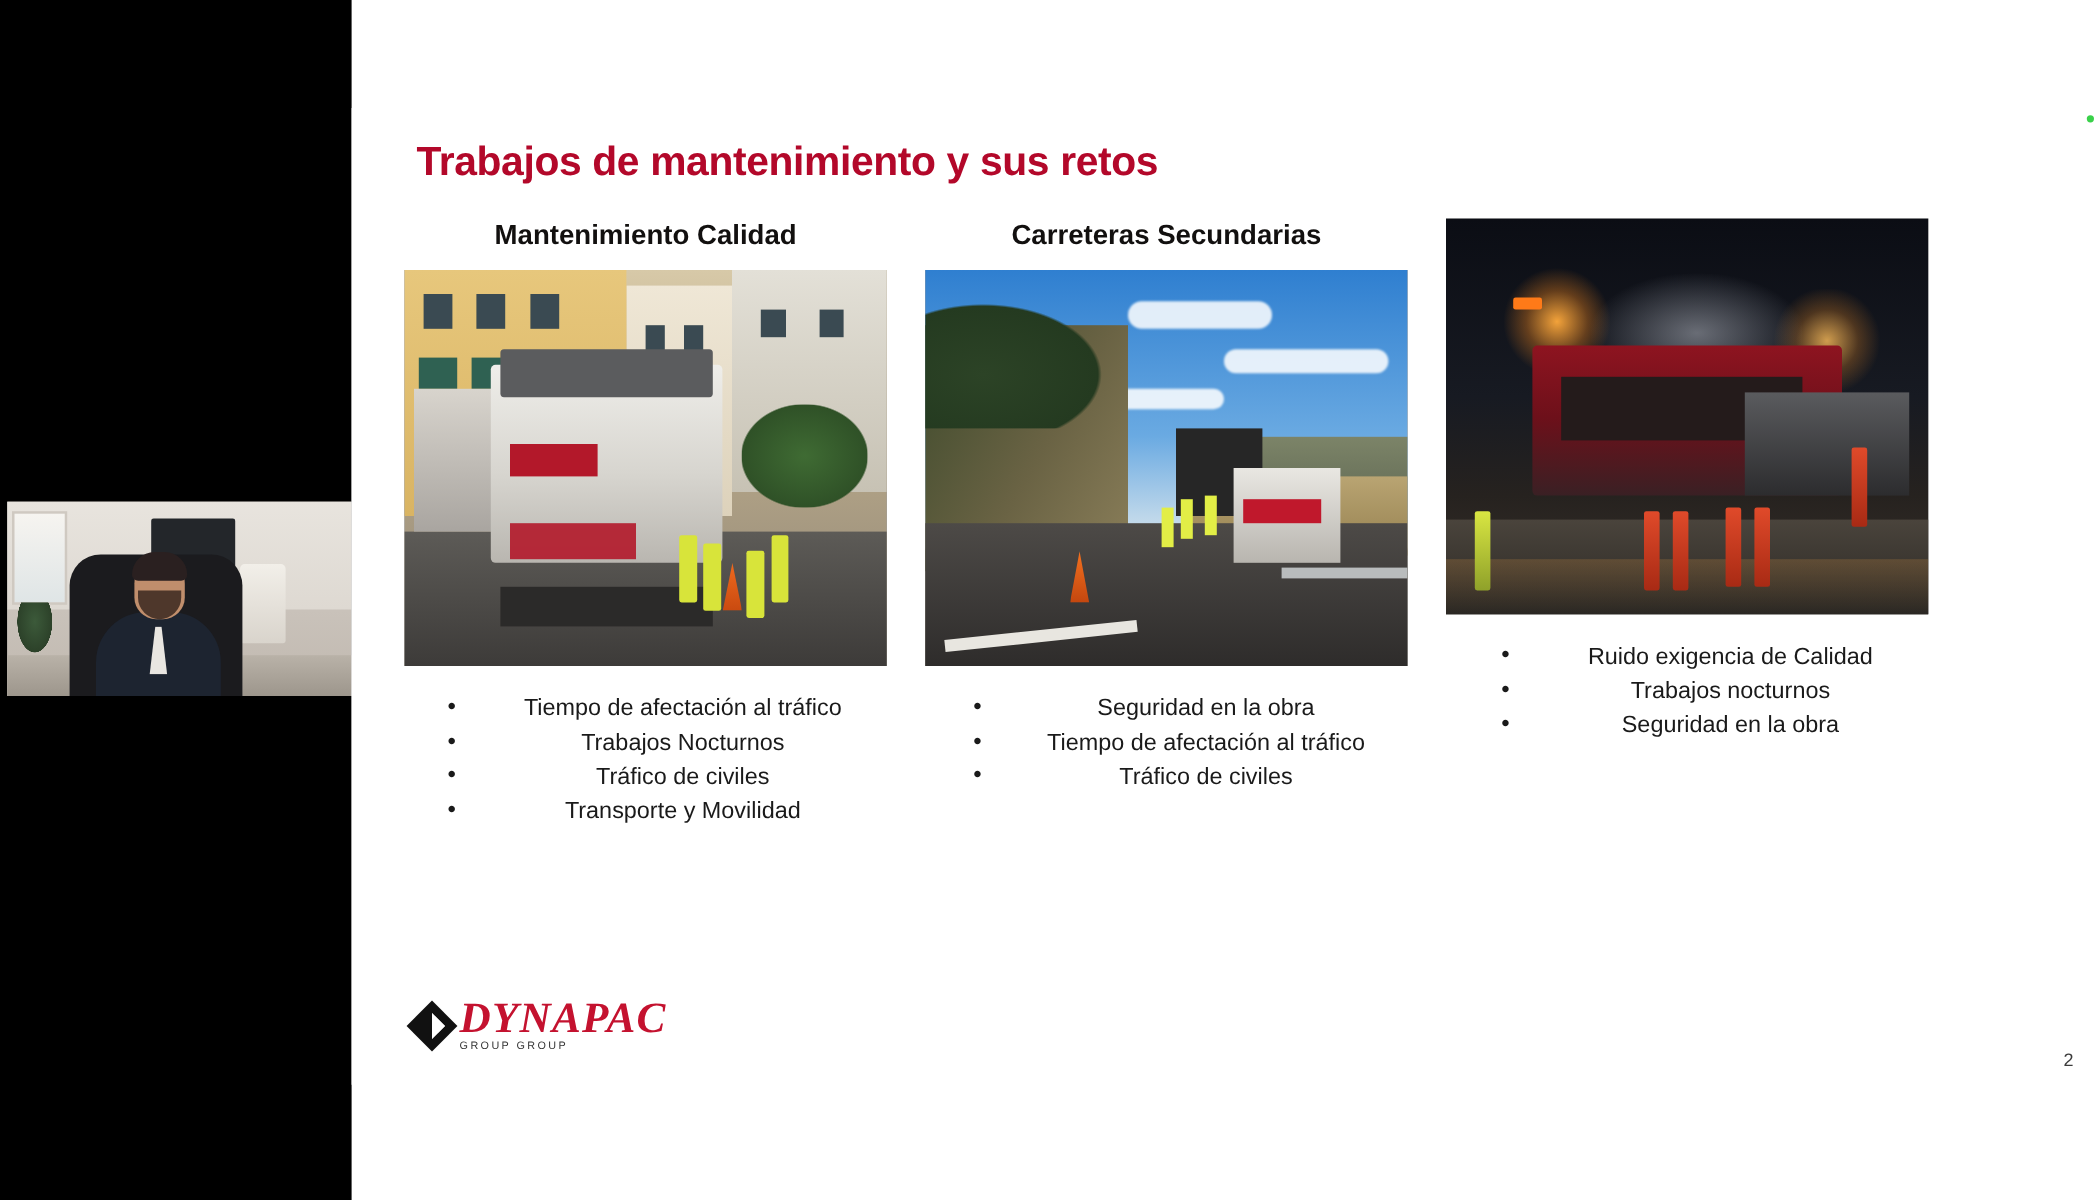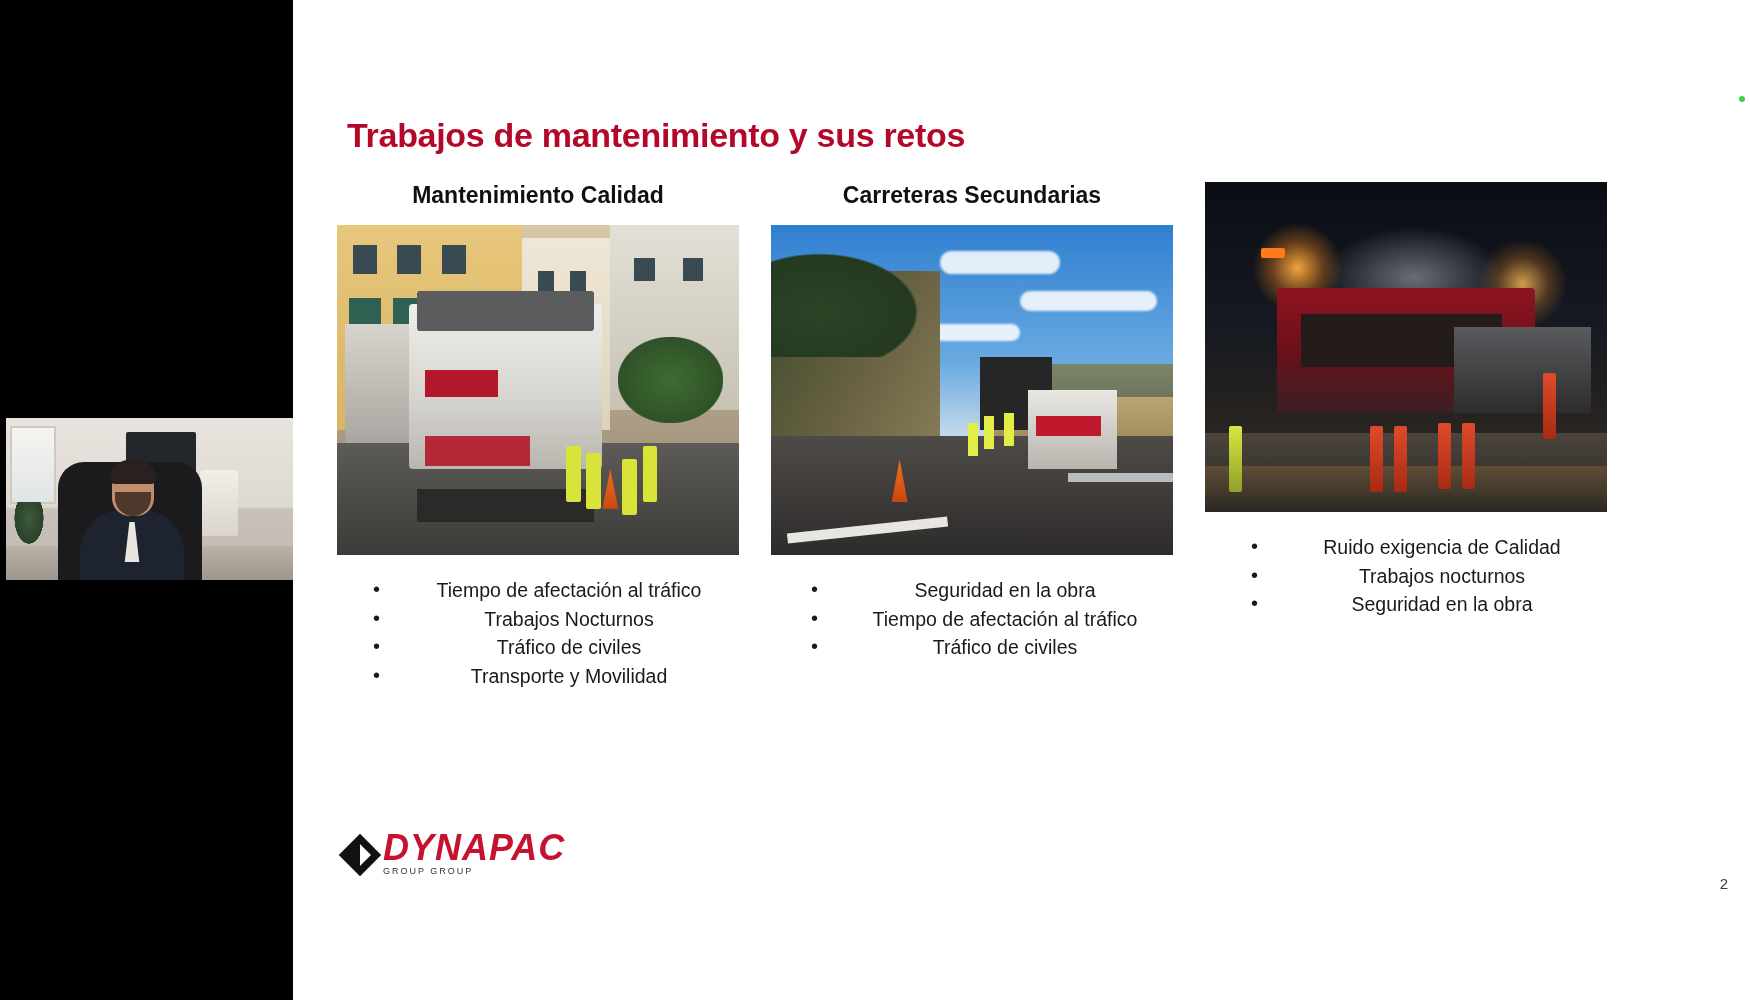--- a/index.html
+++ b/index.html
@@ -314,20 +314,21 @@
     background: #fff;
     clip-path: polygon(0 0, 100% 0, 100% 100%);
   }
   .logo-wordmark {
     font-size: 36px;
     font-weight: bold;
     font-style: italic;
     color: #c4122f;
     letter-spacing: 1px;
     line-height: .9;
+    font-family: Liberation Serif, serif;
   }
   .logo-sub {
     font-size: 9px;
     letter-spacing: 2px;
     color: #333;
     margin-top: 2px;
   }
 
   .page-num {
     position: absolute;

